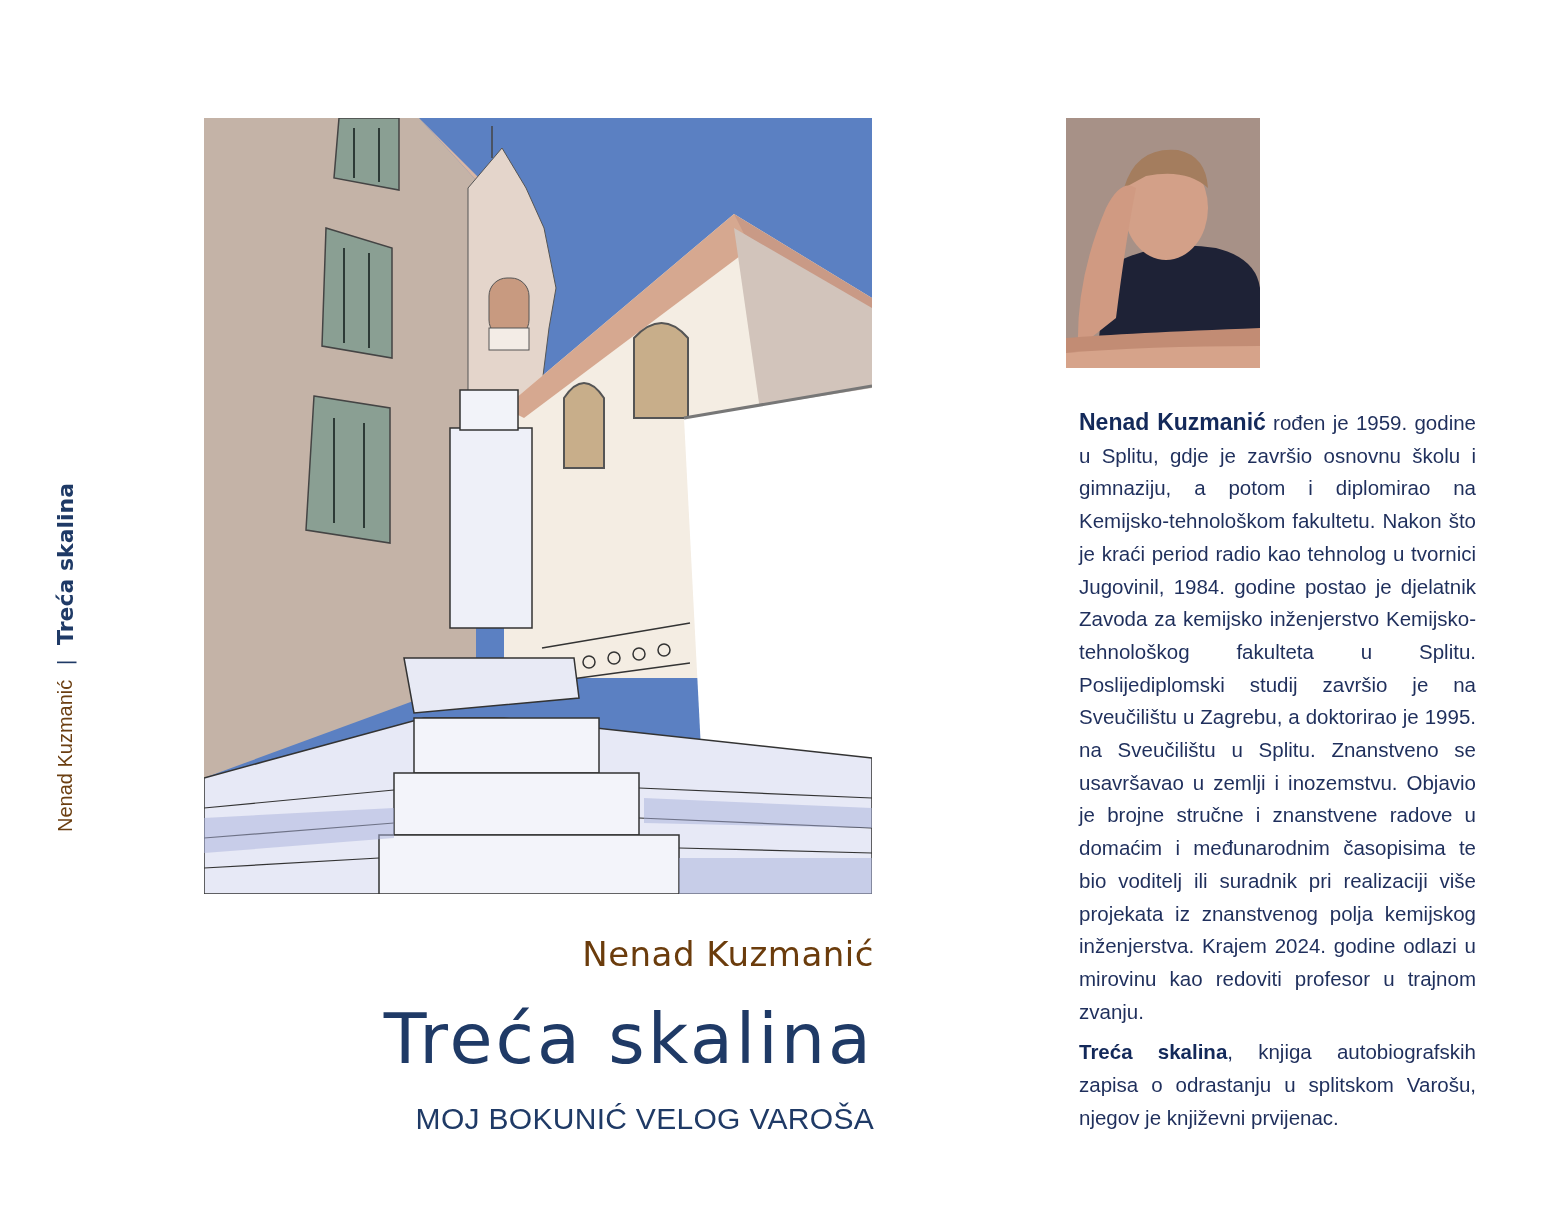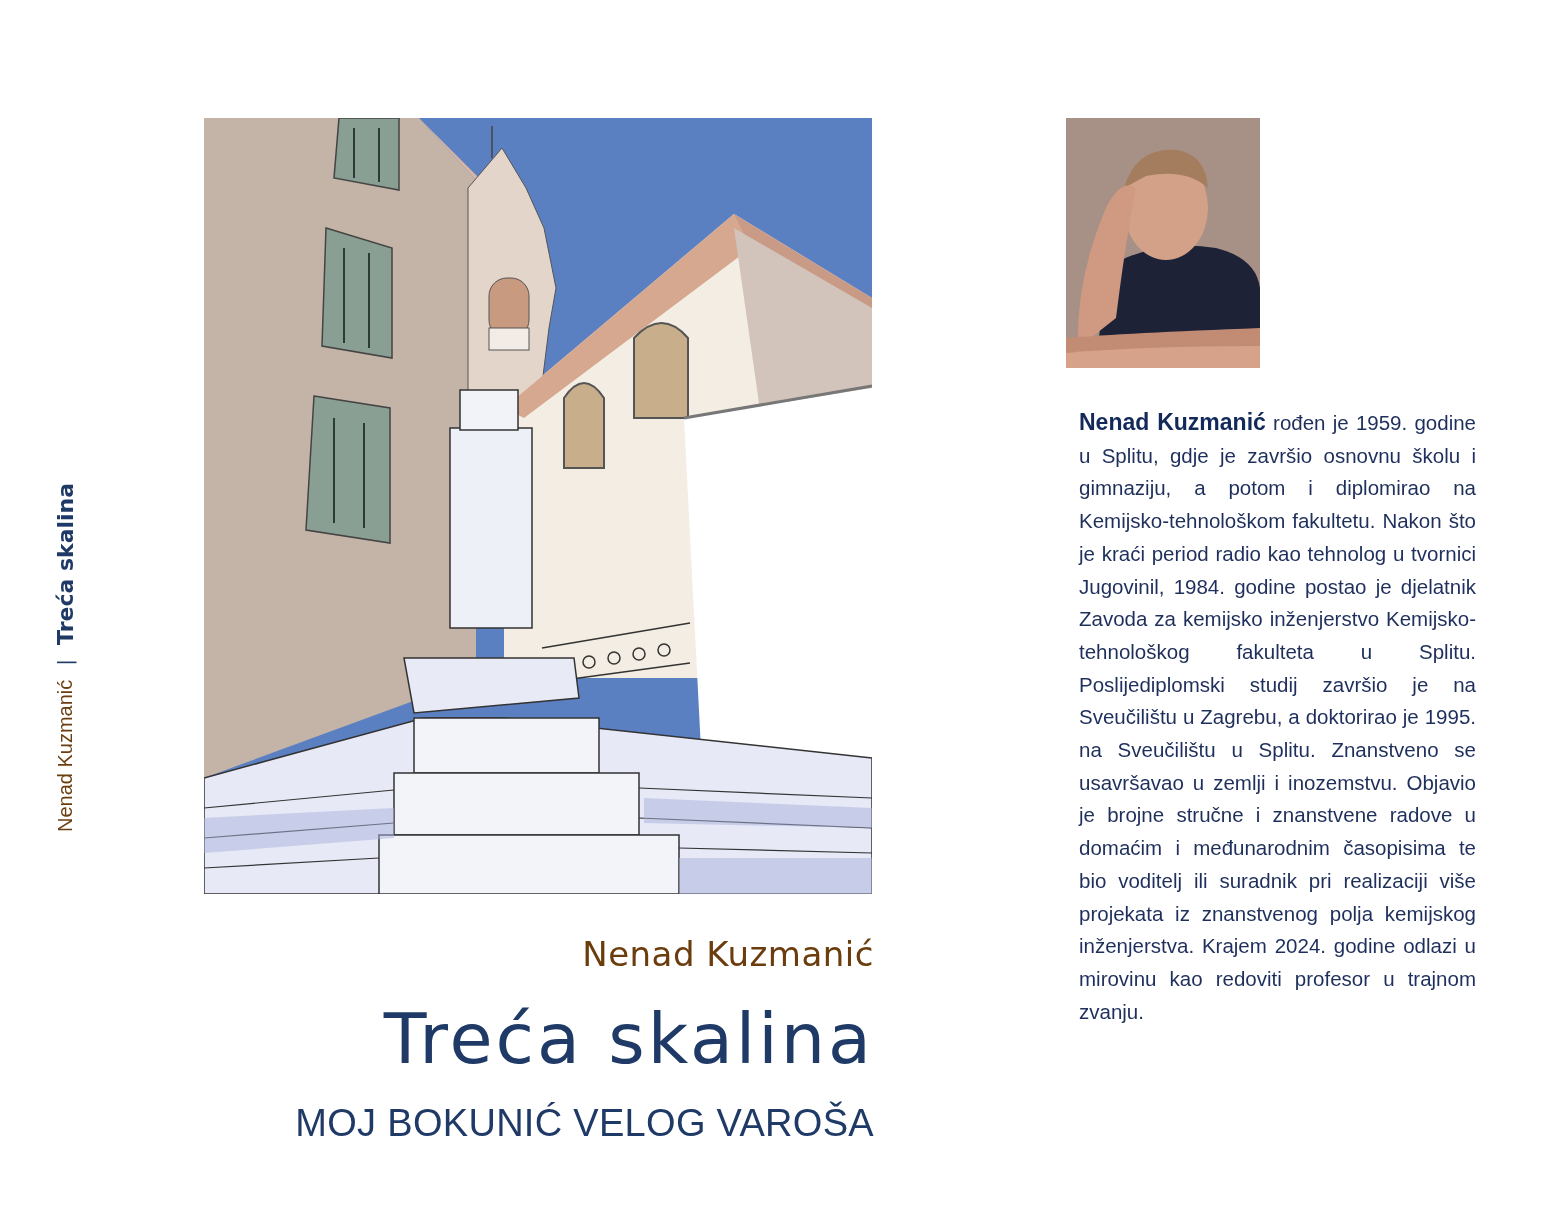--- a/index.html
+++ b/index.html
@@ -12,21 +12,21 @@
   .spine-sep { color:#1f3a66; font-size:20px; margin:0 14px; }
   .spine-title { color:#1f3a66; font-size:22px; font-weight:bold; font-family:"DejaVu Sans",sans-serif; }
 
   .cover-illustration { position:absolute; left:204px; top:118px; width:668px; height:776px; overflow:hidden; }
   .cover-illustration svg { display:block; }
 
   .cover-author { position:absolute; right:692px; top:934px; color:#6b3c0c; font-size:34px;
                   font-family:"DejaVu Sans",sans-serif; letter-spacing:0.5px; }
   .cover-title { position:absolute; right:692px; top:998px; color:#1f3a66; font-size:70px;
                  font-family:"DejaVu Sans",sans-serif; letter-spacing:3px; }
-  .cover-subtitle { position:absolute; right:692px; top:1102px; color:#1f3a66; font-size:38px;
+  .cover-subtitle { position:absolute; right:692px; top:1102px; color:#1f3a66; font-size:30px;
                     font-family:"Liberation Sans",sans-serif; letter-spacing:0.3px; }
 
   .author-photo { position:absolute; left:1066px; top:118px; width:194px; height:250px; overflow:hidden; }
 
   .bio { position:absolute; left:1067px; top:406px; width:397px; color:#1f2f5c;
          font-family:"Liberation Sans",sans-serif; font-size:20.5px; line-height:32.7px; text-align:justify;margin-left:12px; }
   .bio p { margin:0 0 8px 0; }
   .bio b { color:#13295a; font-weight:bold; }
   .bio .lead-name { font-size:23px; }
 </style>
@@ -133,13 +133,14 @@
 
     <path d="M12,230 Q10,160 40,90 Q55,60 70,70 Q60,120 50,200 Z" fill="#d09a82"></path>
 
     <path d="M0,220 Q60,215 194,210 L194,250 L0,250 Z" fill="#c28c74"></path>
     <path d="M0,235 Q80,228 194,228 L194,250 L0,250 Z" fill="#d6a38a"></path>
   </svg>
 </div>
 
 <div class="bio">
   <p><b class="lead-name">Nenad Kuzmanić</b><span> rođen je 1959. godine u Splitu, gdje je završio osnovnu školu i gimnaziju, a potom i diplomirao na Kemijsko-tehnološkom fakultetu. Nakon što je kraći period radio kao tehnolog u tvornici Jugovinil, 1984. godine postao je djelatnik Zavoda za kemijsko inženjerstvo Kemijsko-tehnološkog fakulteta u Splitu. Poslijediplomski studij završio je na Sveučilištu u Zagrebu, a doktorirao je 1995. na Sveučilištu u Splitu. Znanstveno se usavršavao u zemlji i inozemstvu. Objavio je brojne stručne i znanstvene radove u domaćim i međunarodnim časopisima te bio voditelj ili suradnik pri realizaciji više projekata iz znanstvenog polja kemijskog inženjerstva. Krajem 2024. godine odlazi u mirovinu kao redoviti profesor u trajnom zvanju.</span></p>
+  <p><b>Treća skalina</b><span>, knjiga autobiografskih zapisa o odrastanju u splitskom Varošu, njegov je književni prvijenac.</span></p>
 </div>
 
 </body></html>

